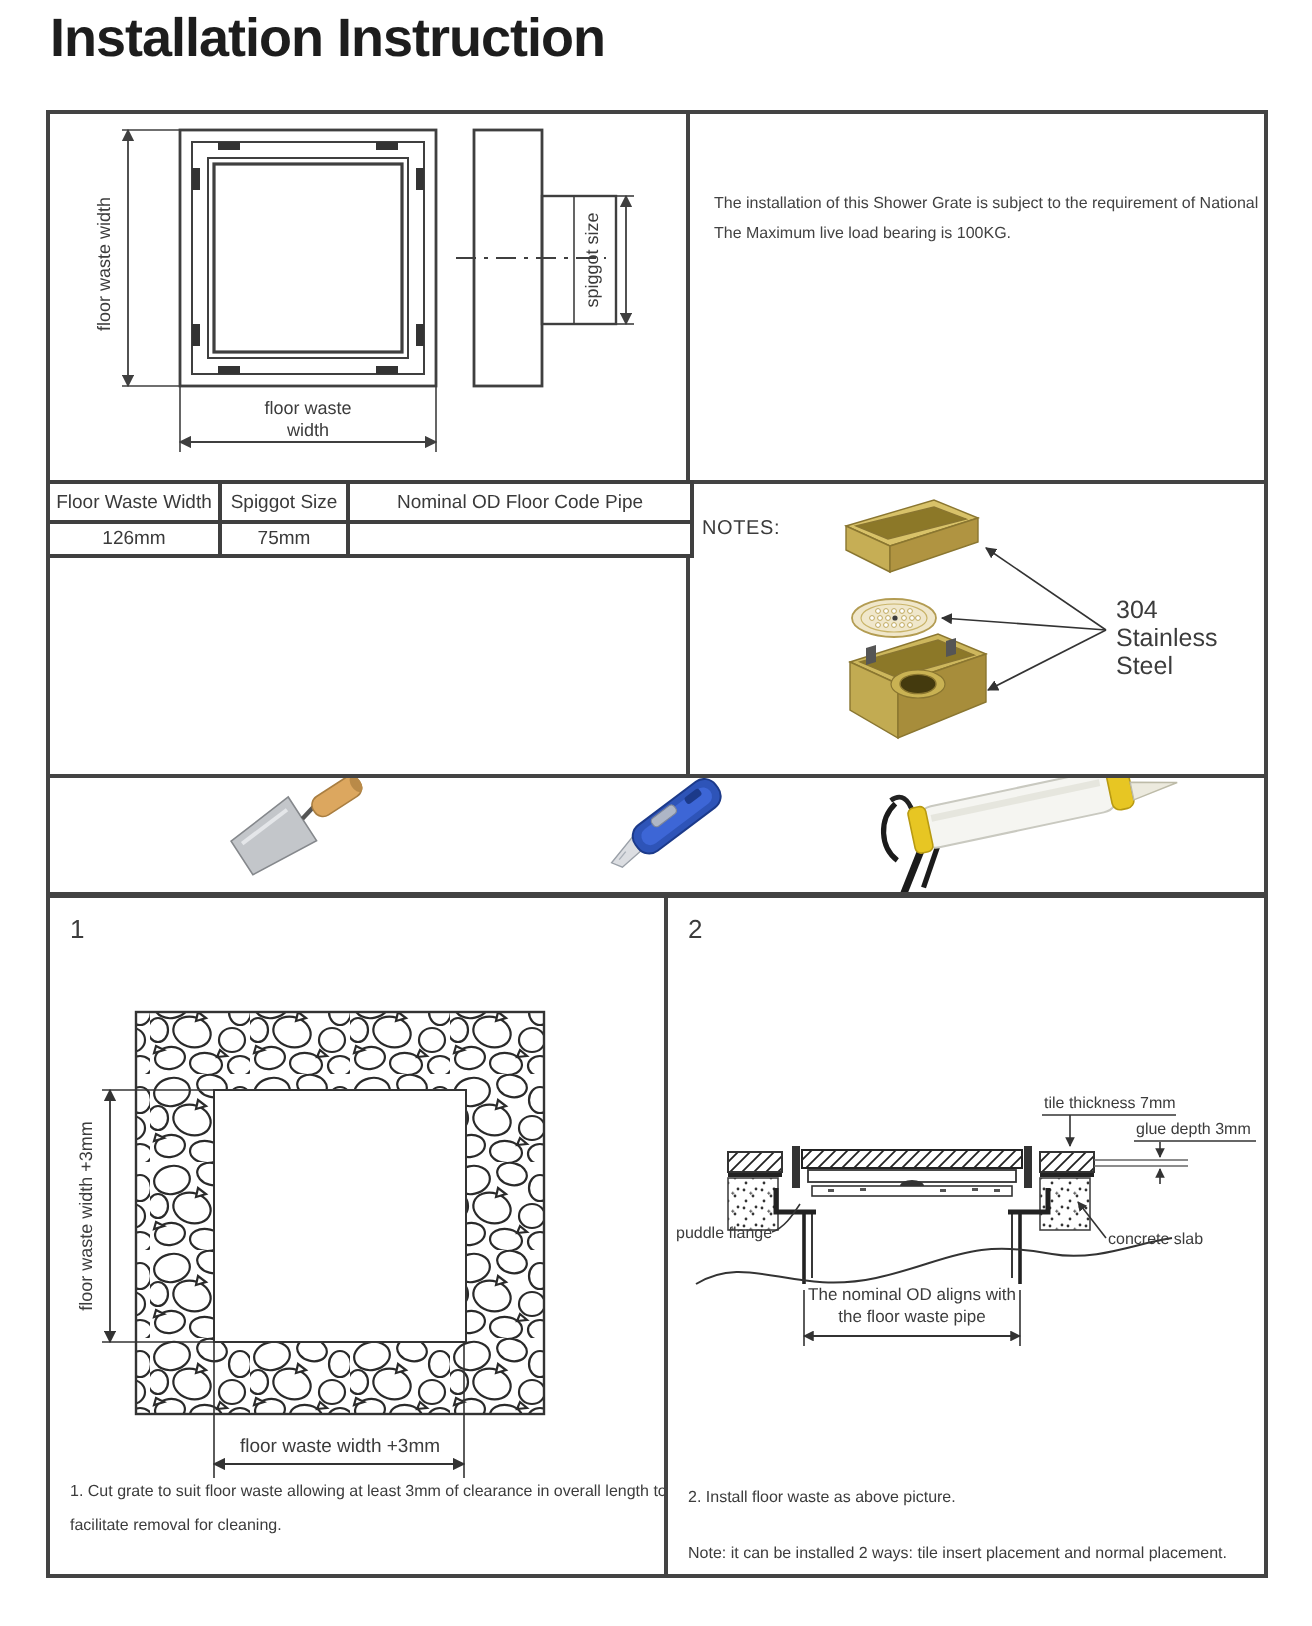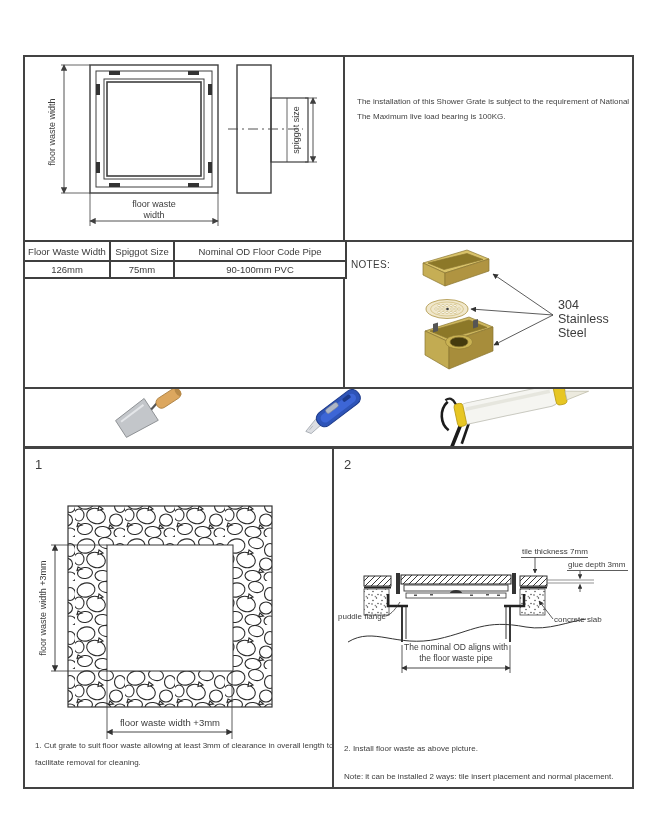--- a/index.html
+++ b/index.html
@@ -18,20 +18,21 @@
   .st-cell{border-right:2px solid #3f3f3f;display:flex;align-items:center;justify-content:center;height:15px;white-space:nowrap;}
   .st-cell.last{border-right:none;}
   .st-h{border-bottom:2px solid #3f3f3f;height:18px;}
   svg text{font-family:"Liberation Sans",sans-serif;fill:#3c3c3c;}
 </style>
 </head>
 <body>
 
 <div class="page">
 
+  <div class="page-title">Installation Instruction</div>
 
   <div class="frame top-frame">
 
     <svg class="abs" style="left:0;top:0" width="318" height="183" viewBox="0 0 318 183">
       <defs>
         <marker id="aT" viewBox="0 0 10 10" refX="9" refY="5" markerWidth="7" markerHeight="7" orient="auto-start-reverse">
           <path d="M0,0L10,5L0,10z" fill="#3f3f3f"></path>
         </marker>
       </defs>
 
@@ -82,21 +83,20 @@
       <div>The installation of this Shower Grate is subject to the requirement of National</div>
       <div>The Maximum live load bearing is 100KG.</div>
     </div>
 
     <div class="spec-table">
       <div class="st-cell st-h">Floor Waste Width</div>
       <div class="st-cell st-h">Spiggot Size</div>
       <div class="st-cell st-h last">Nominal OD Floor Code Pipe</div>
       <div class="st-cell">126mm</div>
       <div class="st-cell">75mm</div>
-      <div class="st-cell last">90-100mm PVC</div>
     </div>
 
     <div class="notes-label">NOTES:</div>
     <svg class="abs" style="left:388px;top:186px" width="220" height="142" viewBox="0 0 220 142">
       <defs>
         <marker id="aN" viewBox="0 0 10 10" refX="9" refY="5" markerWidth="7" markerHeight="7" orient="auto">
           <path d="M0,0L10,5L0,10z" fill="#333"></path>
         </marker>
       </defs>
 

